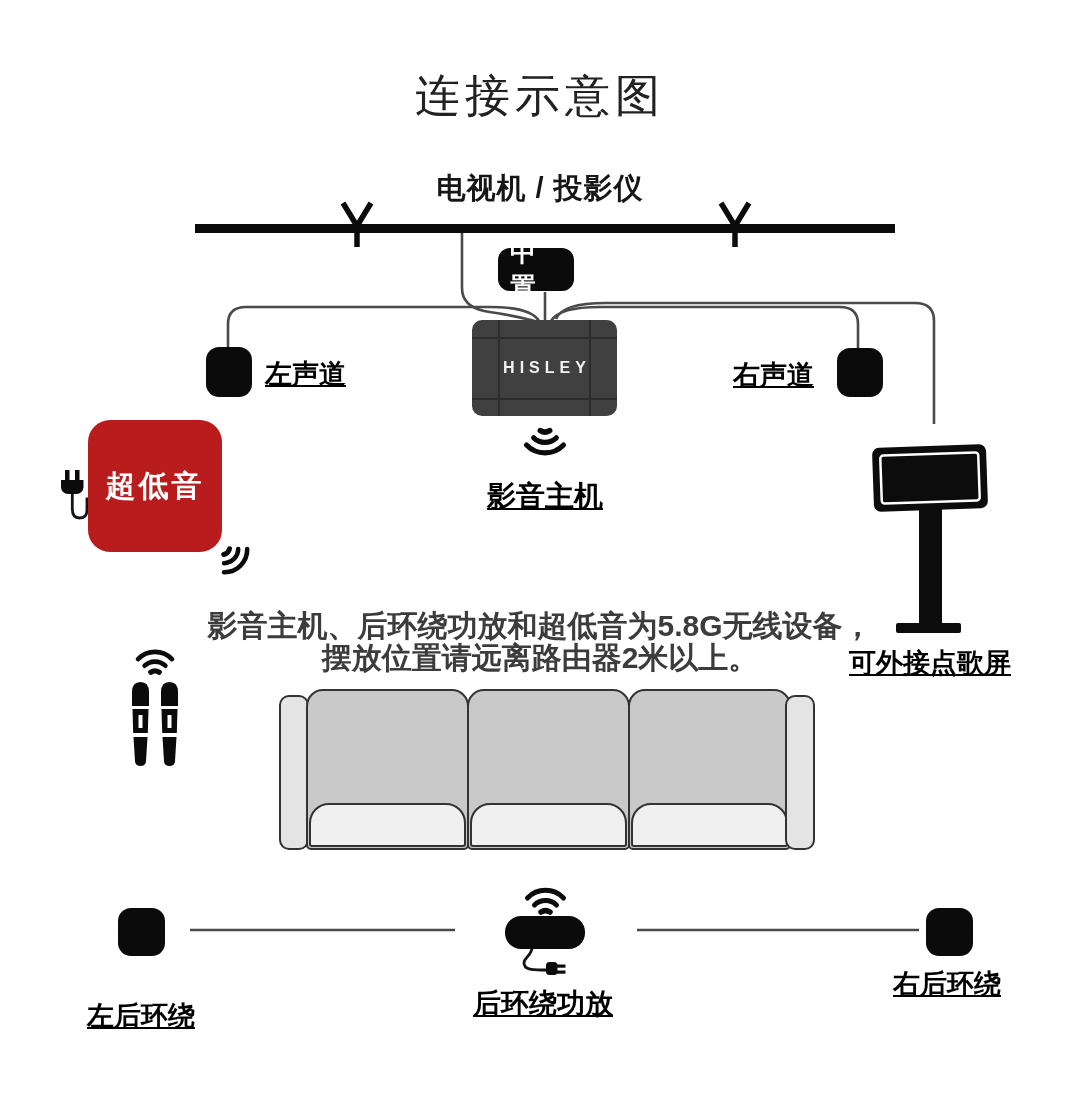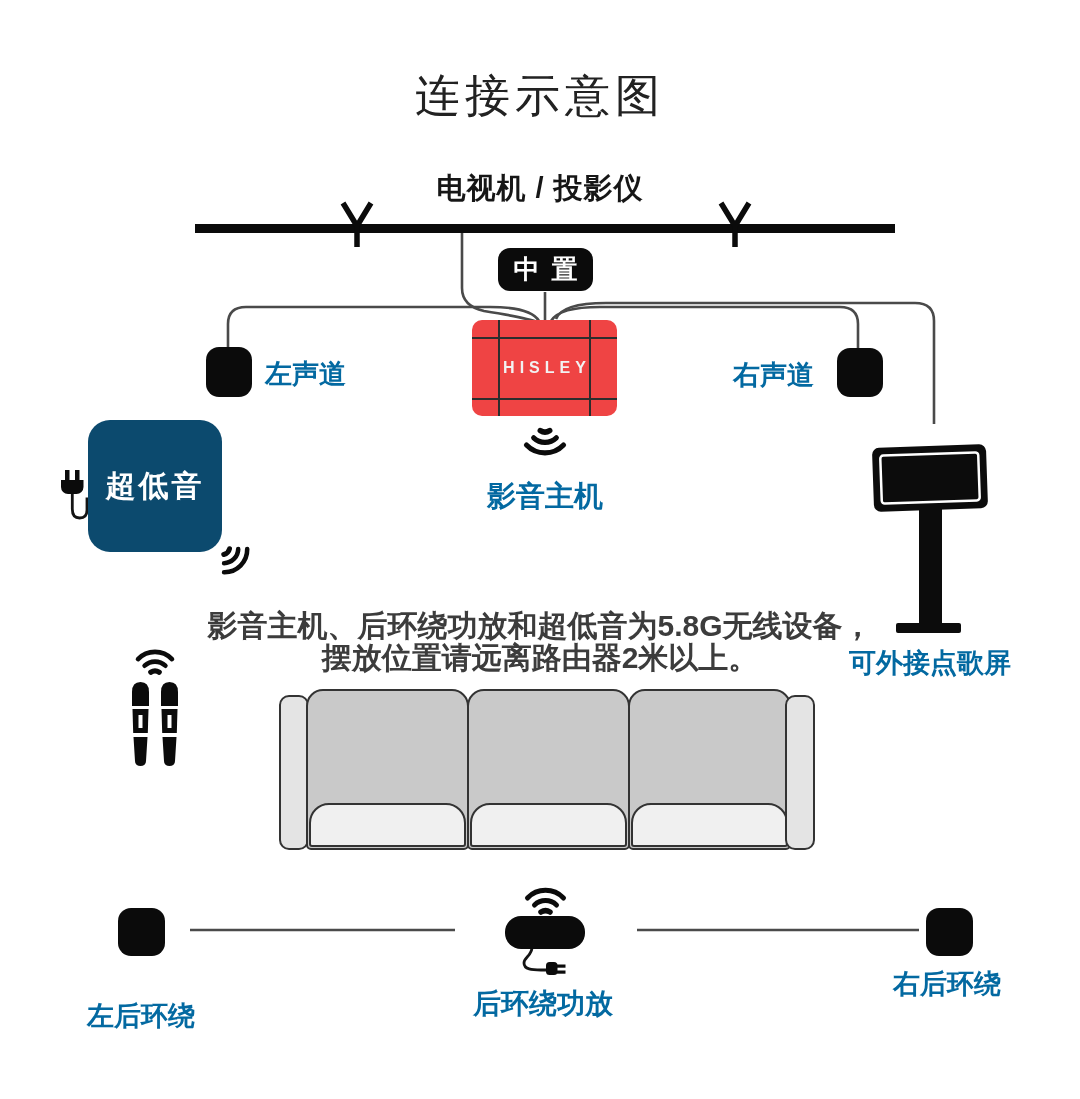--- a/index.html
+++ b/index.html
@@ -10,44 +10,44 @@
   .abs{position:absolute;}
   .overlay{position:absolute;left:0;top:0;}
   .title{
     left:0;top:66px;width:1080px;text-align:center;
     font-size:45px;font-weight:500;letter-spacing:5px;color:#222;
   }
   .tv-label{
     left:0;top:169px;width:1080px;text-align:center;
     font-size:29px;font-weight:700;color:#161616;letter-spacing:1px;
   }
-  .lbl{position:absolute;font-size:27px;font-weight:700;color:#0369a1;white-space:nowrap;}
+  .lbl{position:absolute;font-size:27px;font-weight:700;color:#000000;white-space:nowrap;text-decoration:underline;}
   .lbl.centered{text-align:center;}
   .blackbox{position:absolute;background:#0b0b0b;border-radius:13px;}
   .pill{position:absolute;background:#0b0b0b;border-radius:16px;}
   .center-tag{
-    position:absolute;left:498px;top:248px;width:95px;height:43px;
+    position:absolute;left:498px;top:248px;width:76px;height:43px;
     background:#0b0b0b;border-radius:12px;color:#fff;
     display:flex;align-items:center;justify-content:center;
     font-size:26px;font-weight:700;letter-spacing:12px;padding-left:12px;box-sizing:border-box;
   }
   .main-unit{
     position:absolute;left:472px;top:320px;width:145px;height:96px;
-    background:#ef4444;border-radius:10px;overflow:hidden;
+    background:#404040;border-radius:10px;overflow:hidden;
     display:flex;align-items:center;justify-content:center;
   }
   .main-unit .brand{
     color:#f2f2f2;font-size:16px;font-weight:700;letter-spacing:5px;padding-left:5px;
   }
   .gridline{position:absolute;background:#2d2d2d;}
   .gl-v{width:2px;top:0;bottom:0;}
   .gl-h{height:2px;left:0;right:0;}
   .subwoofer{
     position:absolute;left:88px;top:420px;width:134px;height:132px;
-    background:#0c4a6e;border-radius:22px;
+    background:#b91c1c;border-radius:22px;
     display:flex;align-items:center;justify-content:center;
   }
   .subwoofer .sub-label{color:#fff;font-size:30px;font-weight:700;letter-spacing:3px;}
   .note{
     position:absolute;left:0;top:610px;width:1080px;text-align:center;
     font-size:30px;line-height:32px;font-weight:600;color:#3c3c3c;
   }
   
   .sofa{position:absolute;left:279px;top:689px;width:536px;height:164px;}
   .sofa .arm{

